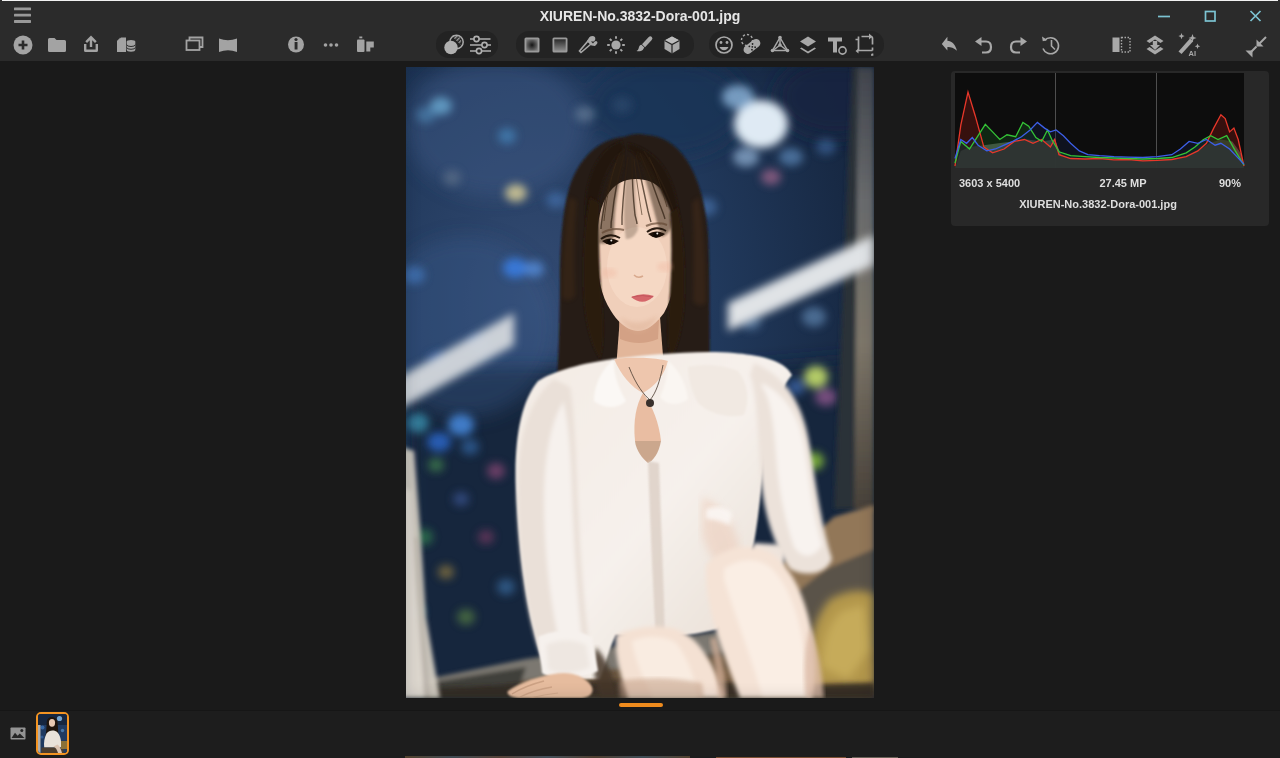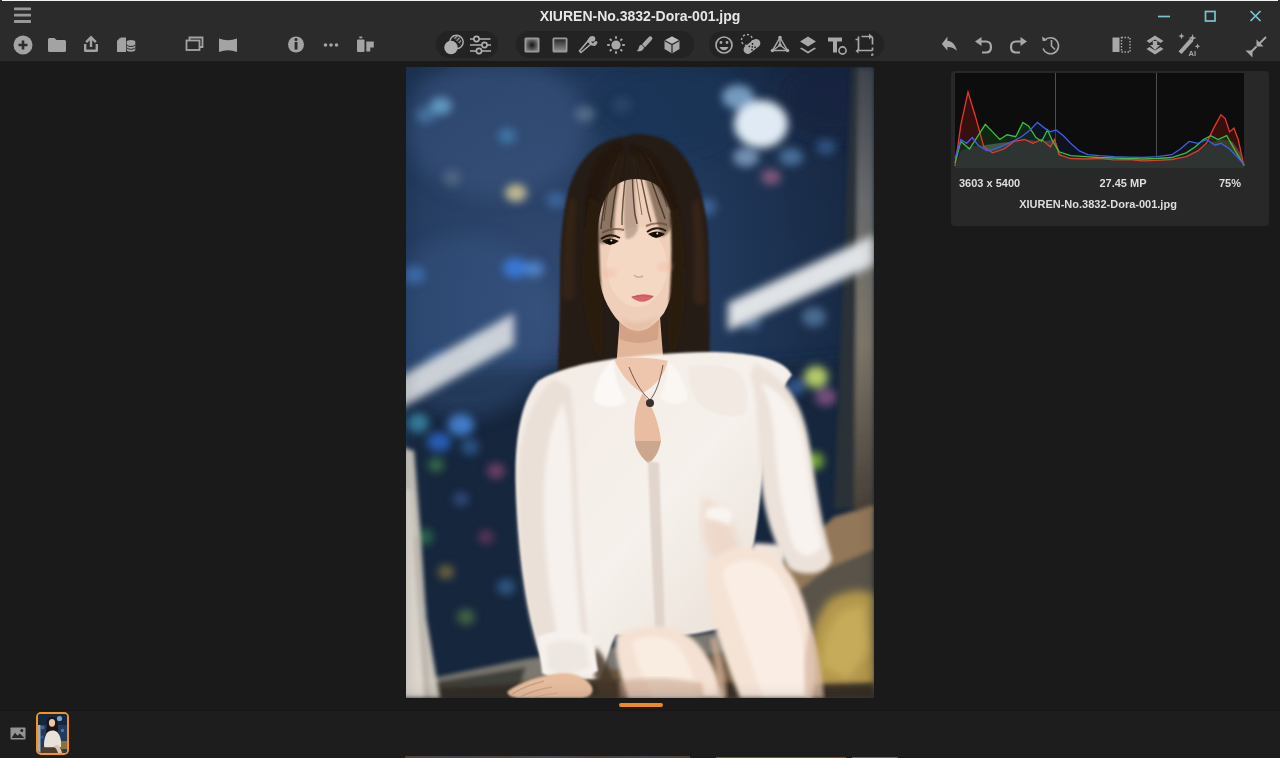--- a/index.html
+++ b/index.html
@@ -515,21 +515,21 @@
 <polygon points="4,97 4.0,97.0 9.8,79.9 18.5,76.1 32.9,74.2 47.4,72.3 61.8,70.4 76.2,68.5 90.7,70.4 103.7,68.5 110.9,85.6 125.4,88.5 148.5,88.9 177.4,89.4 206.3,88.9 229.4,87.5 246.8,79.9 258.3,72.3 269.9,68.5 281.4,70.4 290.1,82.8 293.0,97.0 293,97" fill="#71766f" opacity="0.95"></polygon>
 <polygon points="4,97 4.0,95.1 9.8,54.2 17.0,21.0 24.2,44.7 32.9,76.1 41.6,81.8 53.1,78.0 63.2,70.4 73.4,68.5 82.0,72.3 90.7,68.5 99.4,76.1 103.7,68.5 108.0,83.7 119.6,87.5 134.1,88.0 148.5,87.5 163.0,88.9 177.4,88.5 191.8,89.9 206.3,89.4 220.8,88.5 235.2,85.6 246.8,79.9 255.4,72.3 262.7,57.1 269.9,43.8 274.2,47.6 278.6,60.9 282.9,57.1 287.2,68.5 293.0,95.1 293,97" fill="#5a1410" opacity="0.55"></polygon>
 <polygon points="4,97 4.0,92.2 9.8,70.4 18.5,78.0 27.1,64.7 34.3,53.3 41.6,60.9 48.8,68.5 56.0,63.8 64.7,65.7 71.9,51.4 77.7,55.2 84.9,66.6 90.7,70.4 96.5,59.0 100.8,68.5 108.0,80.8 119.6,84.7 134.1,85.6 148.5,86.5 163.0,87.0 177.4,87.5 191.8,88.0 206.3,87.5 220.8,86.5 235.2,81.8 243.9,76.1 252.5,68.5 259.8,64.7 267.0,68.5 275.7,64.7 284.3,79.9 293.0,94.2 293,97" fill="#14401a" opacity="0.5"></polygon>
 <polygon points="4,97 4.0,87.5 9.8,68.5 15.6,72.3 21.3,66.6 27.1,74.2 35.8,79.9 44.5,78.0 53.1,74.2 61.8,70.4 70.5,65.7 79.1,59.0 86.4,51.4 93.6,57.1 99.4,60.9 105.1,59.0 112.4,64.7 119.6,72.3 128.3,79.9 136.9,83.7 148.5,84.7 163.0,85.6 177.4,86.1 191.8,86.5 206.3,85.6 220.8,83.7 229.4,78.0 238.1,70.4 246.8,72.3 255.4,68.5 264.1,74.2 269.9,72.3 278.6,78.0 285.8,85.6 293.0,93.2 293,97" fill="#131f4a" opacity="0.3"></polygon>
 <polyline points="4.0,95.1 9.8,54.2 17.0,21.0 24.2,44.7 32.9,76.1 41.6,81.8 53.1,78.0 63.2,70.4 73.4,68.5 82.0,72.3 90.7,68.5 99.4,76.1 103.7,68.5 108.0,83.7 119.6,87.5 134.1,88.0 148.5,87.5 163.0,88.9 177.4,88.5 191.8,89.9 206.3,89.4 220.8,88.5 235.2,85.6 246.8,79.9 255.4,72.3 262.7,57.1 269.9,43.8 274.2,47.6 278.6,60.9 282.9,57.1 287.2,68.5 293.0,95.1" fill="none" stroke="#e8372a" stroke-width="1.3"></polyline>
 <polyline points="4.0,92.2 9.8,70.4 18.5,78.0 27.1,64.7 34.3,53.3 41.6,60.9 48.8,68.5 56.0,63.8 64.7,65.7 71.9,51.4 77.7,55.2 84.9,66.6 90.7,70.4 96.5,59.0 100.8,68.5 108.0,80.8 119.6,84.7 134.1,85.6 148.5,86.5 163.0,87.0 177.4,87.5 191.8,88.0 206.3,87.5 220.8,86.5 235.2,81.8 243.9,76.1 252.5,68.5 259.8,64.7 267.0,68.5 275.7,64.7 284.3,79.9 293.0,94.2" fill="none" stroke="#35c437" stroke-width="1.3"></polyline>
 <polyline points="4.0,87.5 9.8,68.5 15.6,72.3 21.3,66.6 27.1,74.2 35.8,79.9 44.5,78.0 53.1,74.2 61.8,70.4 70.5,65.7 79.1,59.0 86.4,51.4 93.6,57.1 99.4,60.9 105.1,59.0 112.4,64.7 119.6,72.3 128.3,79.9 136.9,83.7 148.5,84.7 163.0,85.6 177.4,86.1 191.8,86.5 206.3,85.6 220.8,83.7 229.4,78.0 238.1,70.4 246.8,72.3 255.4,68.5 264.1,74.2 269.9,72.3 278.6,78.0 285.8,85.6 293.0,93.2" fill="none" stroke="#3d5fe8" stroke-width="1.3"></polyline>
 </svg>
 <div id="histtext">
       <span style="float:left">3603 x 5400</span>
-      <span style="float:right">75%</span>
+      <span style="float:right">90%</span>
       <span style="position:absolute;left:164px;transform:translateX(-50%)">27.45 MP</span>
     </div>
 <div id="histname">XIUREN-No.3832-Dora-001.jpg</div>
   </div>
 <div id="obar"></div>
 <div id="strip"></div>
 <div style="position:absolute;left:0;top:710px;width:1280px;height:1px;background:#161616"></div>
 <svg style="position:absolute;left:10px;top:727px" width="16" height="13" viewBox="0 0 16 13">
   <rect x="0.5" y="0.5" width="15" height="12" rx="0.8" fill="#939393"></rect>
   <path d="M 1.5 11 L 5 5.8 L 7.6 8.8 L 9.8 6.6 L 14.5 11 Z" fill="#252525"></path>

